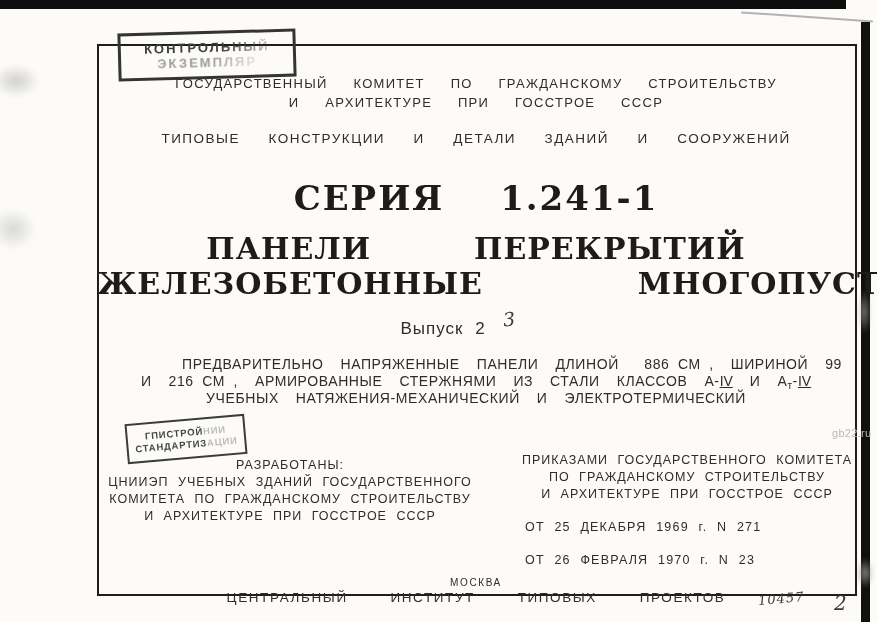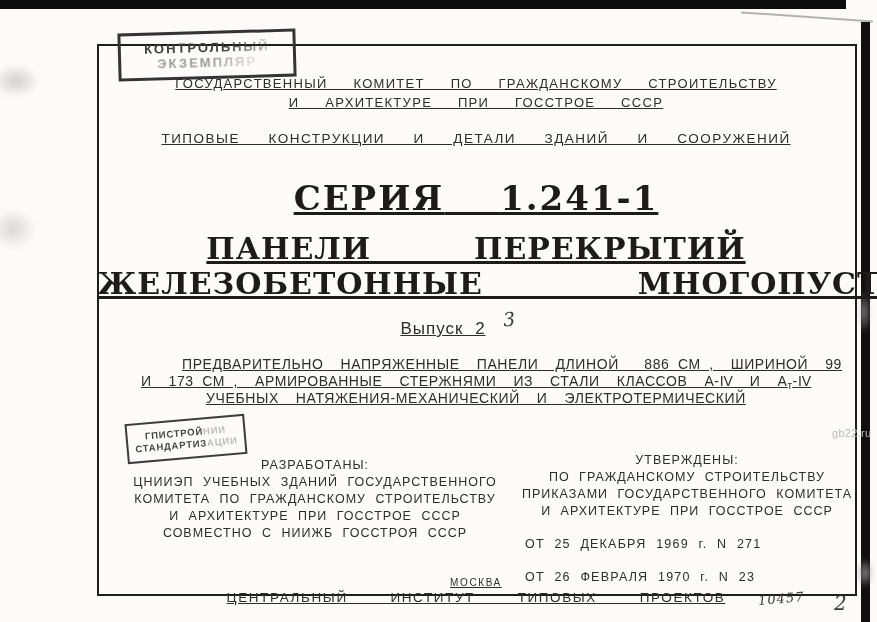--- a/index.html
+++ b/index.html
@@ -17,21 +17,21 @@
   .smudge{position:absolute;border-radius:50%;filter:blur(2px);}
   .sm1{left:-8px;top:64px;width:48px;height:34px;background:radial-gradient(closest-side,#bdbdbd,rgba(200,200,200,0));opacity:.7;}
   .sm2{left:-10px;top:208px;width:46px;height:42px;background:radial-gradient(closest-side,#c4c4c4,rgba(200,200,200,0));opacity:.65;}
   .sm3{left:856px;top:558px;width:18px;height:30px;background:radial-gradient(closest-side,#9f9f9f,rgba(160,160,160,0));opacity:.8;}
   .sm4{left:856px;top:290px;width:16px;height:44px;background:radial-gradient(closest-side,#b5b5b5,rgba(160,160,160,0));opacity:.6;}
 
   
   .frame{position:absolute;left:97px;top:44px;width:756px;height:548px;border:2px solid #1e1d1b;}
 
   .ink{color:#2e2d2b;}
-  .cline{position:absolute;left:97px;width:758px;text-align:center;white-space:pre;text-decoration:underline;}
+  .cline{position:absolute;left:97px;width:758px;text-align:center;white-space:pre;}
 
   
   .stamp1{
     position:absolute;left:118px;top:31px;width:172px;height:42px;
     border:3px solid #343434;transform:rotate(-1.6deg);
     display:flex;flex-direction:column;align-items:center;justify-content:center;
     color:#3d3d3d;font-weight:bold;letter-spacing:2px;font-size:13px;line-height:15px;
   }
   .stamp1 .l1{-webkit-mask-image:linear-gradient(90deg,#000 62%,rgba(0,0,0,.25));mask-image:linear-gradient(90deg,#000 62%,rgba(0,0,0,.25));}
   .stamp1 .l2{opacity:.5;filter:blur(.3px);-webkit-mask-image:linear-gradient(90deg,#000 55%,rgba(0,0,0,.2));mask-image:linear-gradient(90deg,#000 55%,rgba(0,0,0,.2));}
@@ -58,21 +58,21 @@
   
   .stamp2{
     position:absolute;left:126px;top:419px;width:116px;height:36px;
     border:2px solid #3c3c3c;transform:rotate(-5deg);
     display:flex;flex-direction:column;align-items:center;justify-content:center;
     color:#454545;font-weight:bold;font-size:9.5px;line-height:12px;letter-spacing:.8px;
   }
   .stamp2 .faint{opacity:.35;}
 
   .col{position:absolute;font-size:12.5px;letter-spacing:1px;word-spacing:5px;line-height:17px;text-align:center;}
-  .developed{left:120px;top:457px;width:390px;}
+  .developed{left:95px;top:457px;width:390px;}
   .approved{left:503px;top:452px;width:368px;}
   .approved .order{text-align:left;padding-left:22px;letter-spacing:1.2px;margin-top:16px;}
 
   .institute{top:558px;font-size:13.5px;letter-spacing:1.6px;word-spacing:16px;margin-top:32px;}
   .city{top:577px;font-size:10px;letter-spacing:1.6px;}
 
   .doc-num{position:absolute;left:758px;top:591px;font-size:13px;transform:rotate(-5deg);letter-spacing:1px;}
   .page-num{position:absolute;left:834px;top:591px;font-size:20px;}
   .watermark{position:absolute;left:832px;top:427px;font-size:11px;color:#b9b9b9;z-index:6;letter-spacing:.3px;}
 </style>
@@ -102,40 +102,38 @@
 
   <div class="cline series"><span>СЕРИЯ</span><span> </span><span>1.241-1</span></div>
 
   <div class="cline title1">ПАНЕЛИ  ПЕРЕКРЫТИЙ</div>
   <div class="cline title2">ЖЕЛЕЗОБЕТОННЫЕ  МНОГОПУСТОТНЫЕ</div>
 
   <div class="cline ink issue">Выпуск 2</div>
   <div class="hand issue-hand">3</div>
 
   <div class="cline ink desc d1">ПРЕДВАРИТЕЛЬНО  НАПРЯЖЕННЫЕ  ПАНЕЛИ  ДЛИНОЙ   886 СМ ,  ШИРИНОЙ  99</div>
-  <div class="cline ink desc d2"><span>И  173 СМ ,  АРМИРОВАННЫЕ  СТЕРЖНЯМИ  ИЗ  СТАЛИ  КЛАССОВ  А-</span><span class="iv">IV</span><span>  И  А</span><span class="subt">т</span><span>-</span><span class="iv">IV</span></div>
+  <div class="cline ink desc d2"><span>И  216 СМ ,  АРМИРОВАННЫЕ  СТЕРЖНЯМИ  ИЗ  СТАЛИ  КЛАССОВ  А-</span><span class="iv">IV</span><span>  И  А</span><span class="subt">т</span><span>-</span><span class="iv">IV</span></div>
   <div class="cline ink desc d3">УЧЕБНЫХ  НАТЯЖЕНИЯ-МЕХАНИЧЕСКИЙ  И  ЭЛЕКТРОТЕРМИЧЕСКИЙ</div>
 
   <div class="stamp2">
     <span><span>ГПИСТРОЙ</span><span class="faint">НИИ</span></span>
     <span><span>СТАНДАРТИЗ</span><span class="faint">АЦИИ</span></span>
   </div>
 
   <div class="col ink developed">
     <div>РАЗРАБОТАНЫ:</div>
     <div>ЦНИИЭП УЧЕБНЫХ ЗДАНИЙ ГОСУДАРСТВЕННОГО</div>
     <div>КОМИТЕТА ПО ГРАЖДАНСКОМУ  СТРОИТЕЛЬСТВУ</div>
     <div>И АРХИТЕКТУРЕ ПРИ ГОССТРОЕ  СССР</div>
-    <div>СОВМЕСТНО С НИИЖБ ГОССТРОЯ  СССР</div>
   </div>
 
   <div class="col ink approved">
-    <div>УТВЕРЖДЕНЫ:</div>
+    <div>ПРИКАЗАМИ ГОСУДАРСТВЕННОГО КОМИТЕТА</div>
     <div>ПО ГРАЖДАНСКОМУ СТРОИТЕЛЬСТВУ</div>
-    <div>ПРИКАЗАМИ ГОСУДАРСТВЕННОГО КОМИТЕТА</div>
     <div>И АРХИТЕКТУРЕ ПРИ ГОССТРОЕ СССР</div>
     <div class="order">ОТ 25 ДЕКАБРЯ 1969 г.  N 271</div>
     <div class="order">ОТ 26 ФЕВРАЛЯ 1970 г.  N 23</div>
   </div>
 
   <div class="cline ink institute">ЦЕНТРАЛЬНЫЙ  ИНСТИТУТ  ТИПОВЫХ  ПРОЕКТОВ</div>
   <div class="cline ink city">МОСКВА</div>
 
   <div class="hand doc-num">10457</div>
   <div class="hand page-num">2</div>

